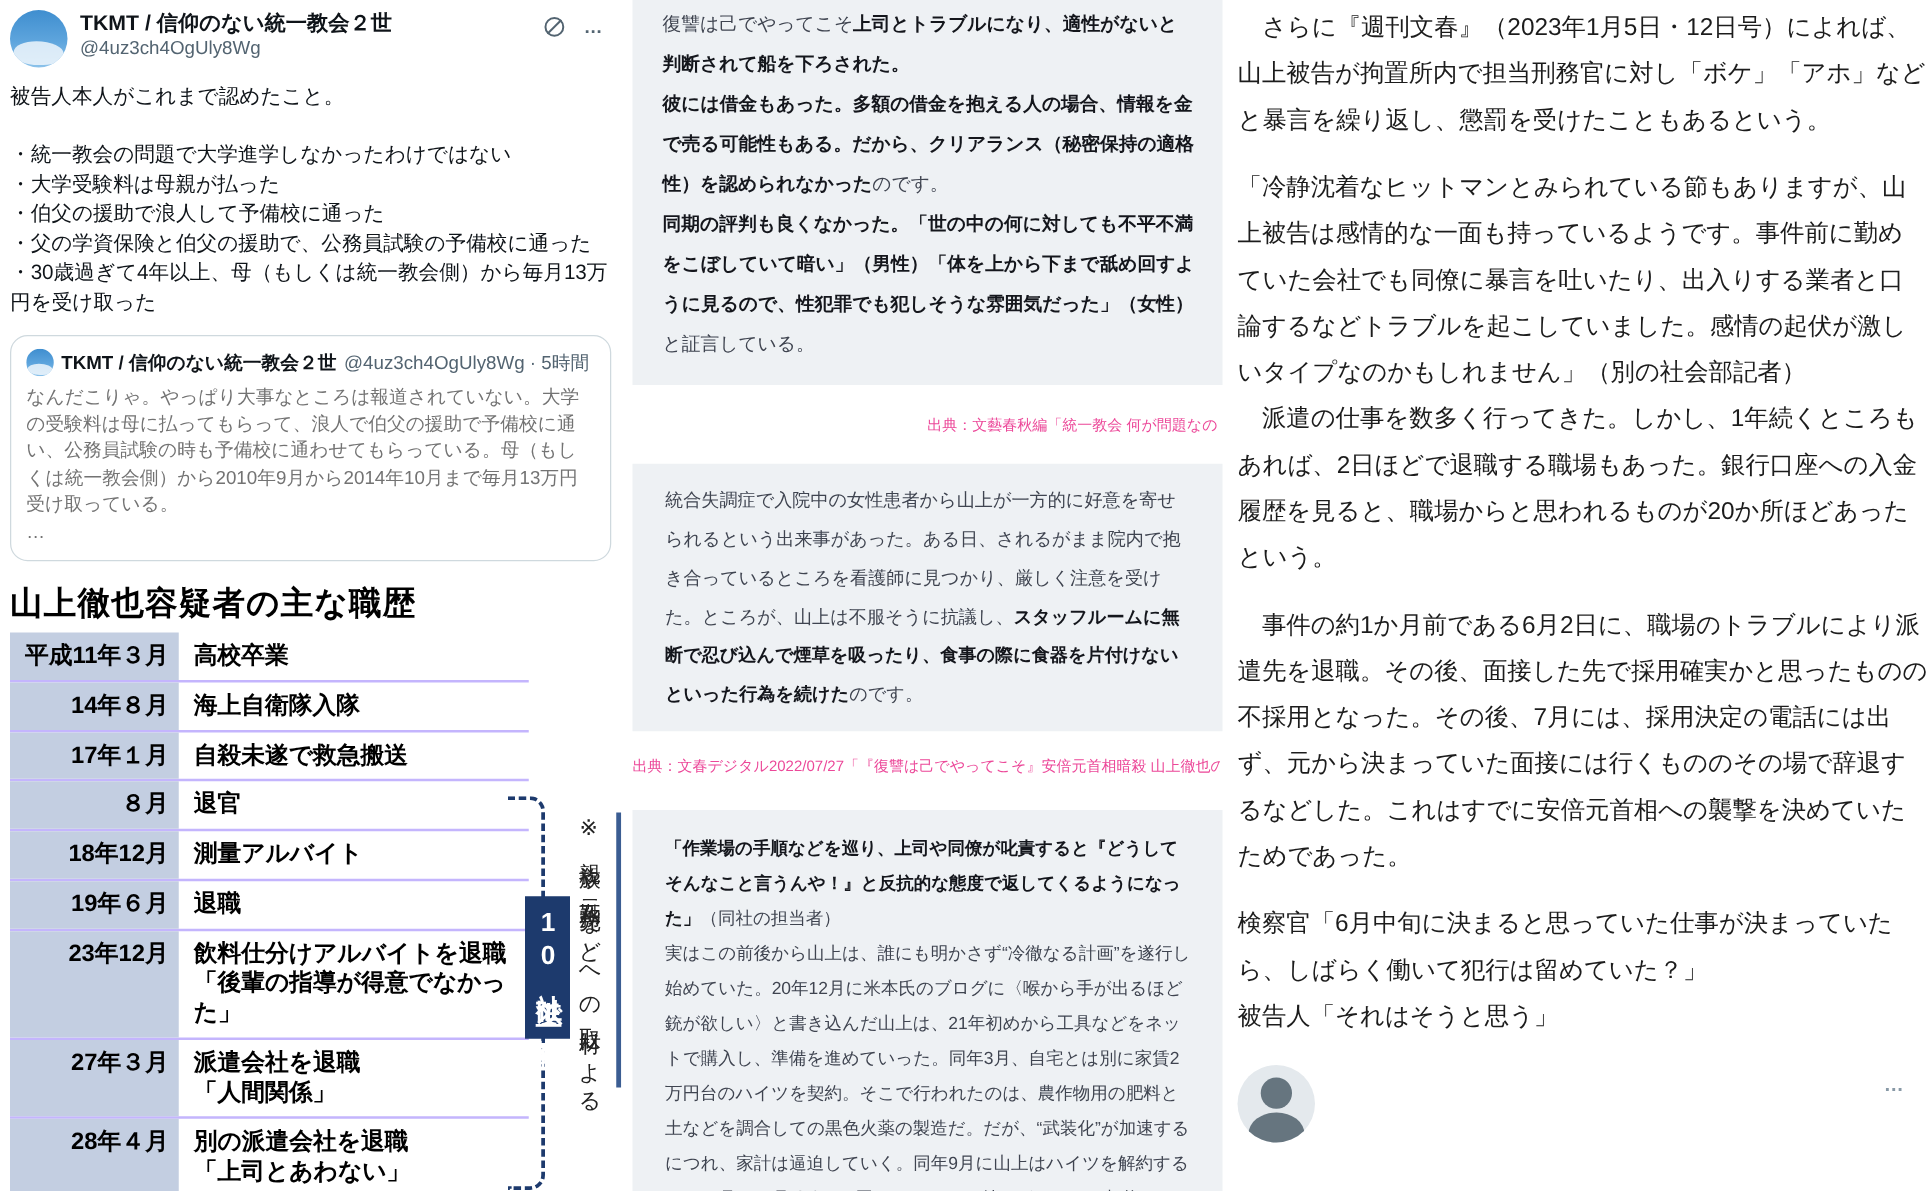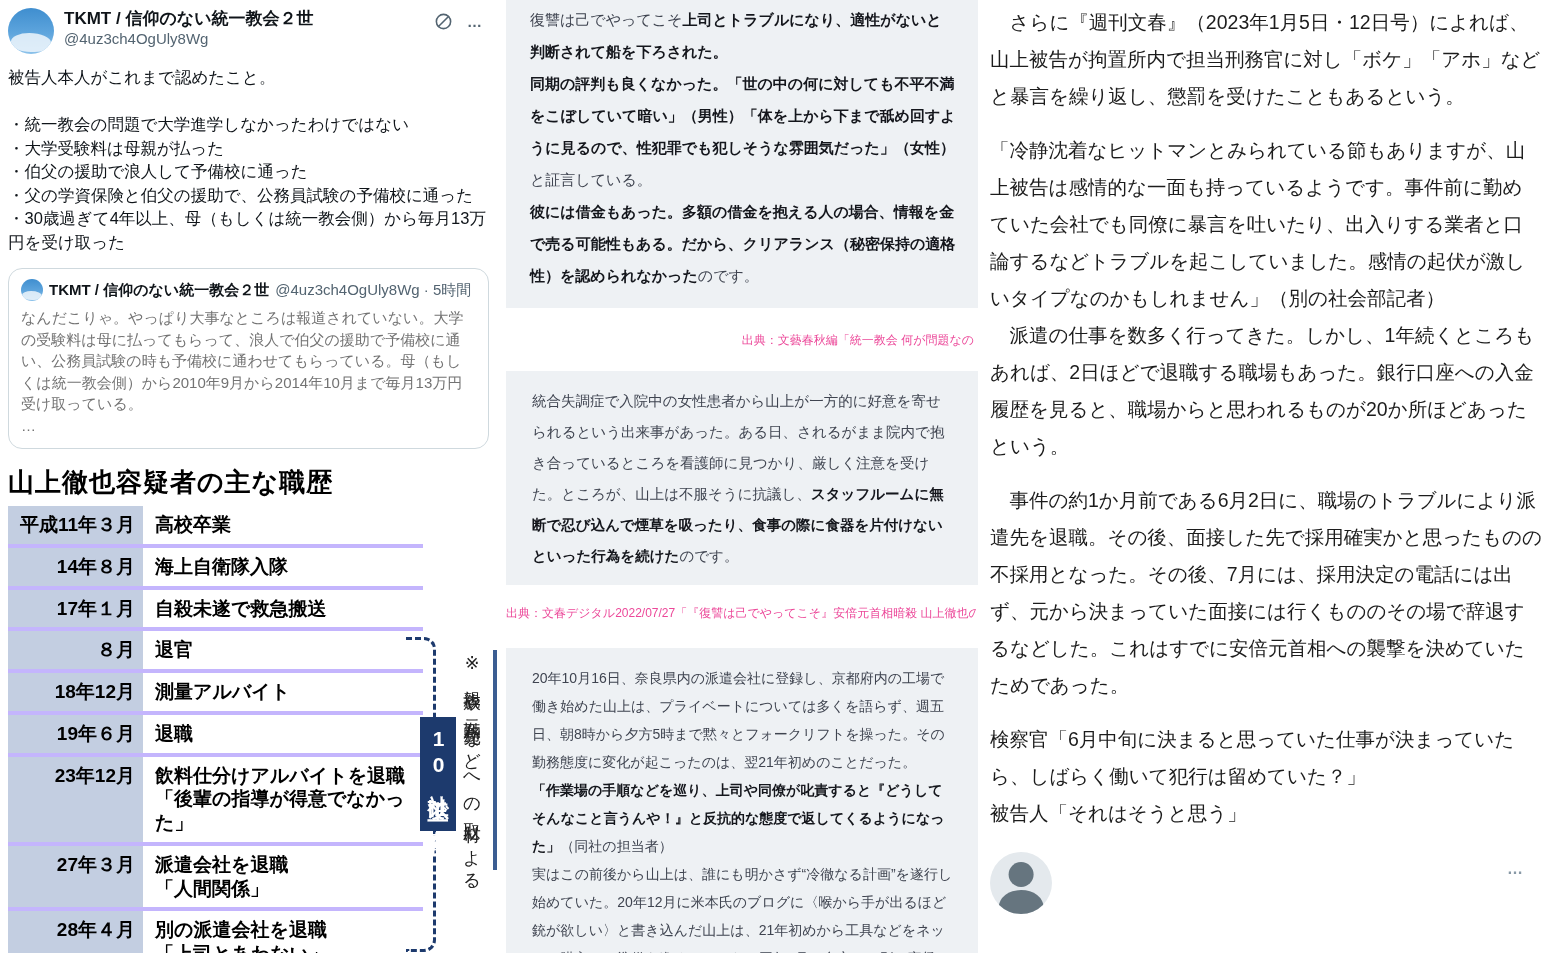--- a/index.html
+++ b/index.html
@@ -24,21 +24,21 @@
   .quote { margin:14px 8px 0 8px; border:1px solid #cfd9de; border-radius:14px; padding:10px 12px 12px 12px; }
   .q-head { display:flex; align-items:center; gap:6px; white-space:nowrap; overflow:hidden; }
   .q-av { width:22px; height:22px; border-radius:50%; flex:0 0 auto; }
   .q-name { font-weight:bold; font-size:15px; }
   .q-meta { font-size:15px; color:#536471; }
   .q-body { margin-top:6px; font-size:15px; line-height:21.5px; white-space:pre-wrap; color:#737373; }
 
   .info { position:relative; margin:16px 0 0 8px; width:489px; height:560px; }
   .info-title { font-size:26px; font-weight:bold; color:#000; letter-spacing:1px; font-family:"Liberation Sans","DejaVu Sans",sans-serif; }
   .jobtable { margin-top:6px; width:415px; }
-  .jrow { display:flex; border-bottom:4px solid #c4b5fd; align-items:stretch; }
+  .jrow { display:flex; border-bottom:2px solid #c4b5fd; align-items:stretch; }
   .jdate { width:135px; background:#c3cee1; text-align:right; font-weight:bold; font-size:19px;
     padding:7px 8px 7px 0; color:#000; flex:0 0 auto; line-height:1.25; }
   .jevent { flex:1 1 auto; font-weight:bold; font-size:19px; padding:7px 0 7px 12px;
     color:#000; white-space:pre-wrap; line-height:1.25; }
   .bracket { position:absolute; left:398px; top:172px; width:30px; height:315px;
     border-top:3px dashed #1d3a6d; border-right:3px dashed #1d3a6d; border-bottom:3px dashed #1d3a6d;
     border-radius:0 12px 12px 0; }
   .side-label { position:absolute; left:412px; top:252px; writing-mode:vertical-rl; text-orientation:upright;
     background:#1d3a6d; color:#fff; font-weight:bold; font-size:21px; padding:10px 4px; letter-spacing:3px; }
   .side-note { position:absolute; left:452px; top:188px; writing-mode:vertical-rl; text-orientation:upright;
@@ -176,30 +176,29 @@
       <div class="bracket"></div>
       <div class="side-label">10社以上で勤務</div>
       <div class="side-note">※親族や元勤務先などへの取材による</div>
       <div class="edge-bar"></div>
     </div>
   </div>
 
   <div class="col-mid">
     <div class="gbox block0">
       <p><span>復讐は己でやってこそ</span><span class="b">上司とトラブルになり、適性がないと判断されて船を下ろされた。</span></p>
+      <p><span class="b">彼には借金もあった。多額の借金を抱える人の場合、情報を金で売る可能性もある。だから、クリアランス（秘密保持の適格性）を認められなかった</span><span>のです。</span></p>
       <p><span class="b">同期の評判も良くなかった。「世の中の何に対しても不平不満をこぼしていて暗い」（男性）「体を上から下まで舐め回すように見るので、性犯罪でも犯しそうな雰囲気だった」（女性）</span><span>と証言している。</span></p>
-      <p><span class="b">彼には借金もあった。多額の借金を抱える人の場合、情報を金で売る可能性もある。だから、クリアランス（秘密保持の適格性）を認められなかった</span><span>のです。</span></p>
     </div>
     <div class="src">出典：文藝春秋編「統一教会 何が問題なの</div>
     <div class="gbox box1">
       <p><span>統合失調症で入院中の女性患者から山上が一方的に好意を寄せられるという出来事があった。ある日、されるがまま院内で抱き合っているところを看護師に見つかり、厳しく注意を受けた。ところが、山上は不服そうに抗議し、</span><span class="b">スタッフルームに無断で忍び込んで煙草を吸ったり、食事の際に食器を片付けないといった行為を続けた</span><span>のです。</span></p>
     </div>
     <div class="src src2">出典：文春デジタル2022/07/27「『復讐は己でやってこそ』安倍元首相暗殺 山上徹也の570日」</div>
     <div class="gbox box2">
-      <p><span>20年10月16日、奈良県内の派遣会社に登録し、京都府内の工場で働き始めた山上は、プライベートについては多くを語らず、週五日、朝8時から夕方5時まで黙々とフォークリフトを操った。その勤務態度に変化が起こったのは、翌21年初めのことだった。</span></p>
       <p><span class="b">「作業場の手順などを巡り、上司や同僚が叱責すると『どうしてそんなこと言うんや！』と反抗的な態度で返してくるようになった」</span><span>（同社の担当者）</span></p>
       <p><span>実はこの前後から山上は、誰にも明かさず“冷徹なる計画”を遂行し始めていた。20年12月に米本氏のブログに〈喉から手が出るほど銃が欲しい〉と書き込んだ山上は、21年初めから工具などをネットで購入し、準備を進めていった。同年3月、自宅とは別に家賃2万円台のハイツを契約。そこで行われたのは、農作物用の肥料と土などを調合しての黒色火薬の製造だ。だが、“武装化”が加速するにつれ、家計は逼迫していく。同年9月に山上はハイツを解約すると、11月から月1万5000円でシャッター付きガレージを契約する。</span></p>
     </div>
 
   </div>
 
   <div class="col-right">
     <p>　さらに『週刊文春』（2023年1月5日・12日号）によれば、山上被告が拘置所内で担当刑務官に対し「ボケ」「アホ」などと暴言を繰り返し、懲罰を受けたこともあるという。</p>
     <div class="gap"></div>
     <p>「冷静沈着なヒットマンとみられている節もありますが、山上被告は感情的な一面も持っているようです。事件前に勤めていた会社でも同僚に暴言を吐いたり、出入りする業者と口論するなどトラブルを起こしていました。感情の起伏が激しいタイプなのかもしれません」（別の社会部記者）</p>

